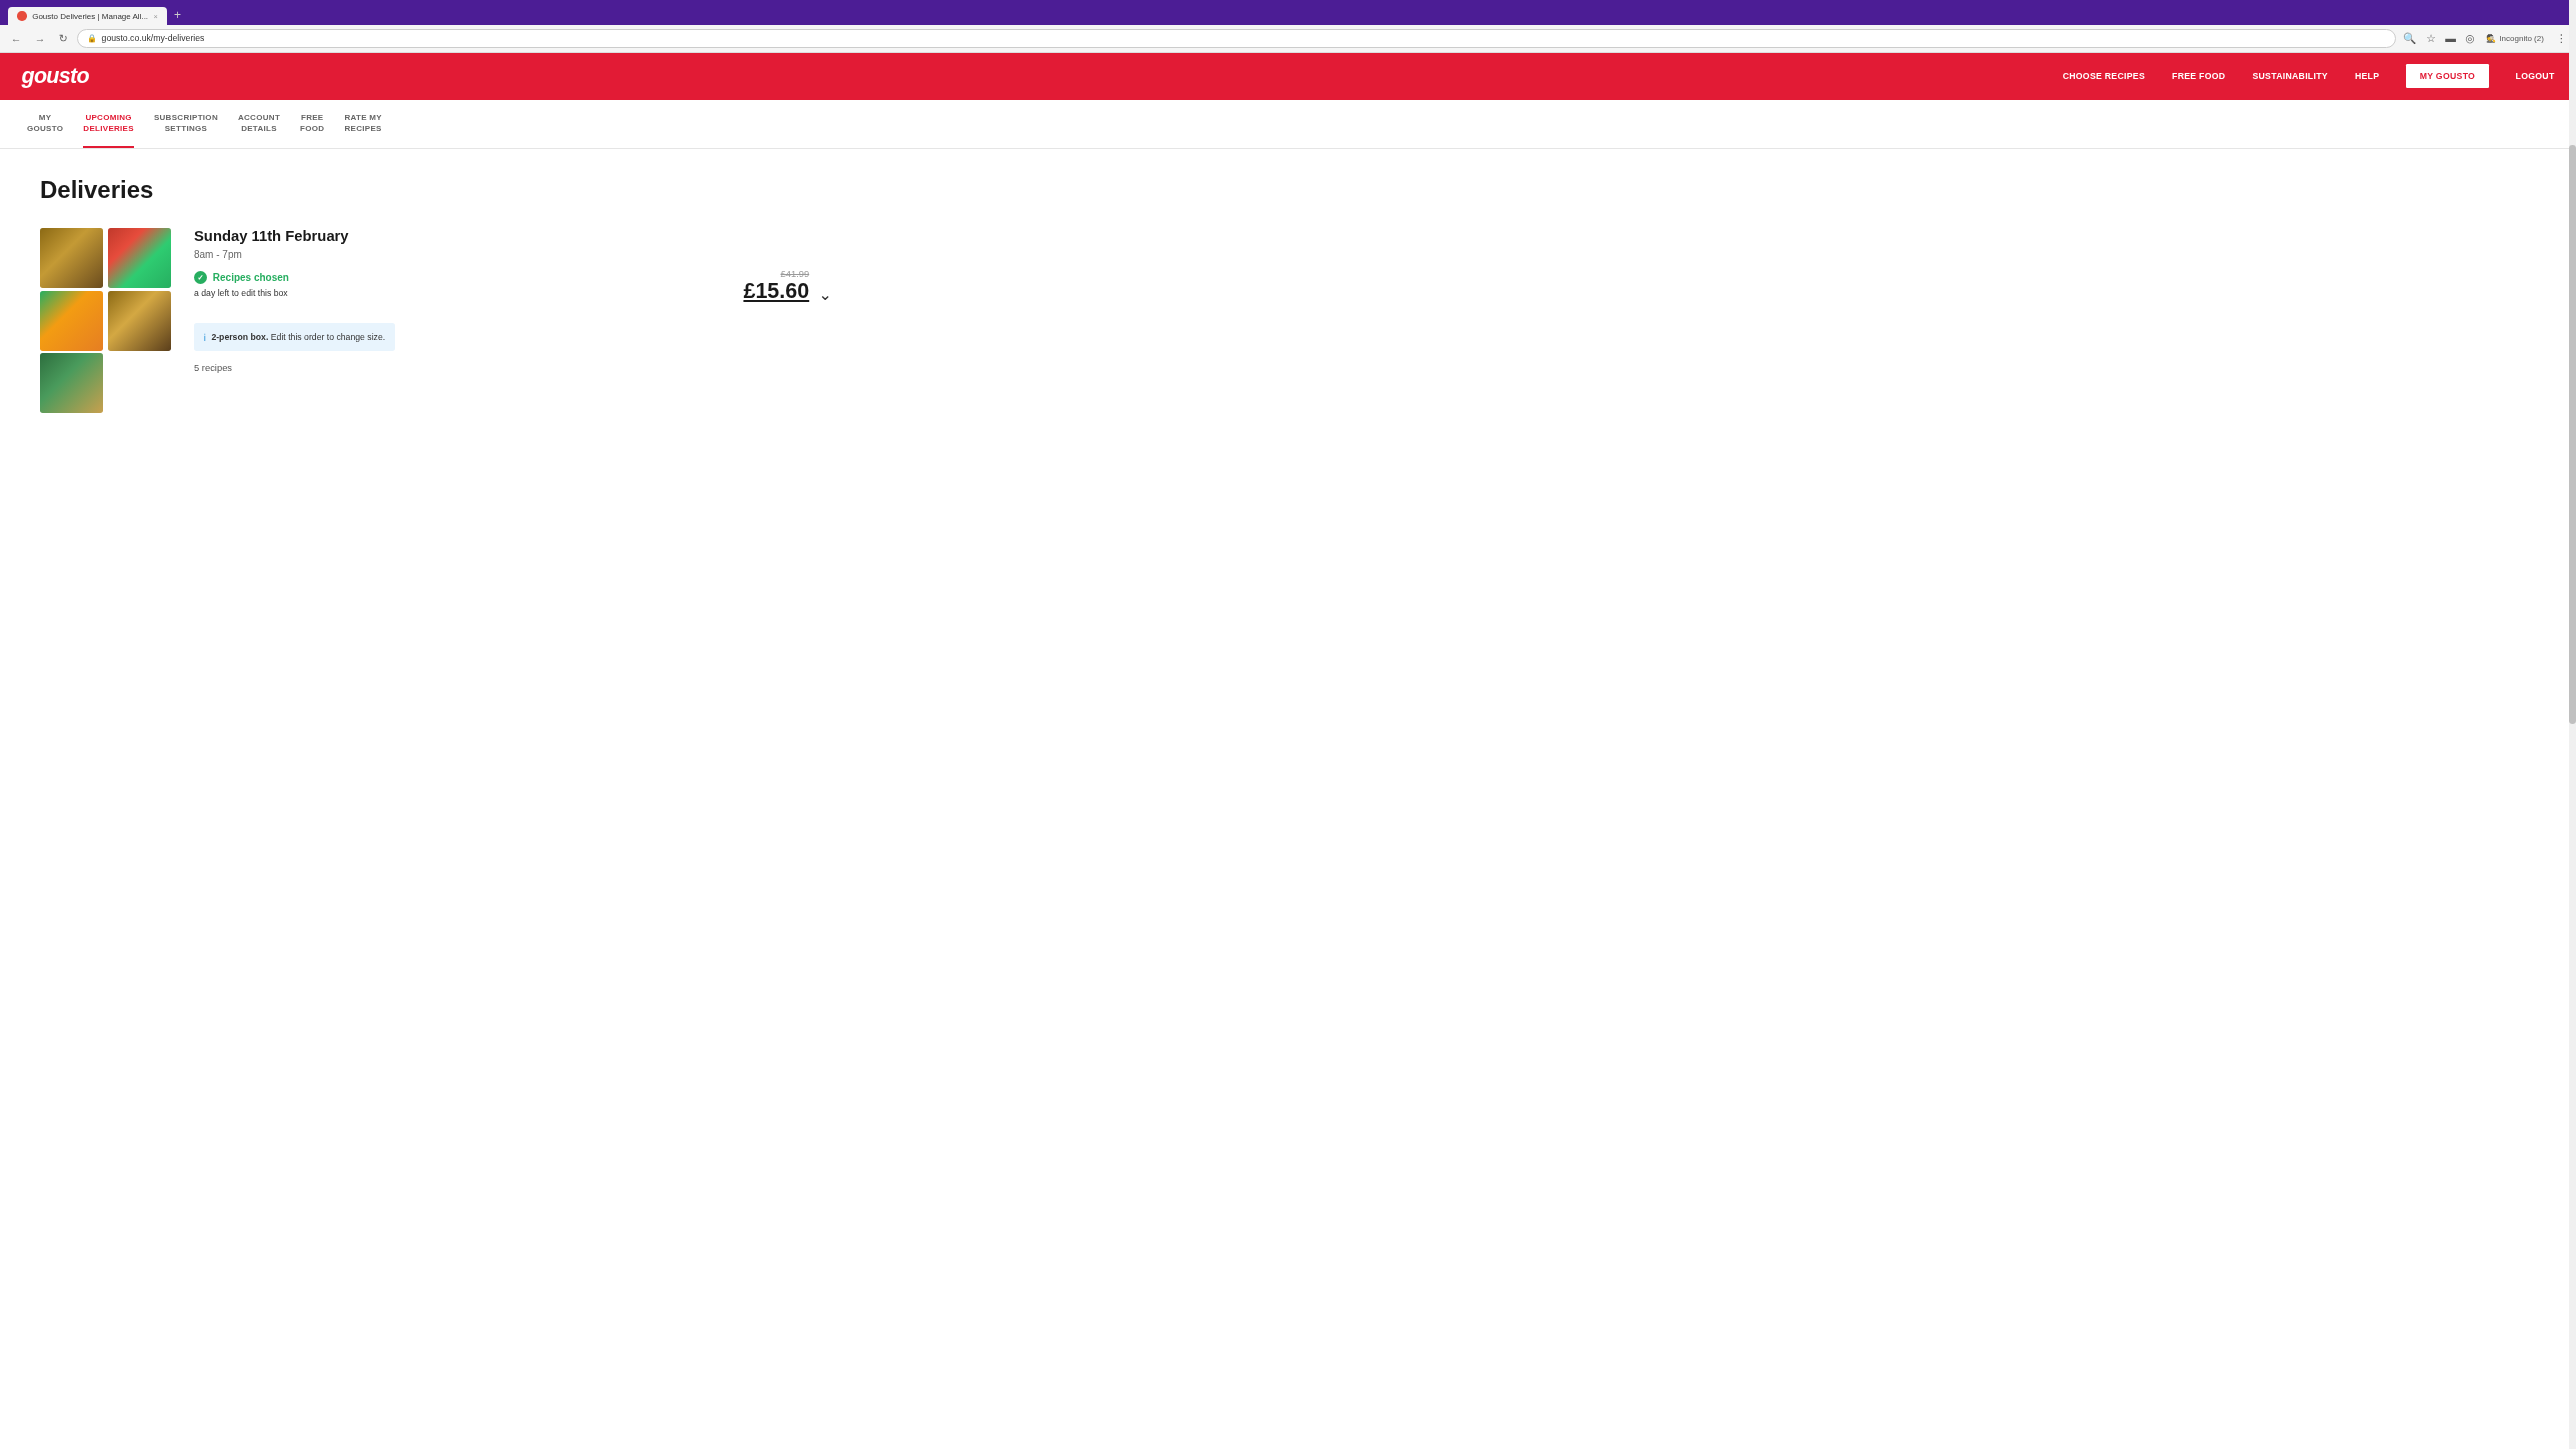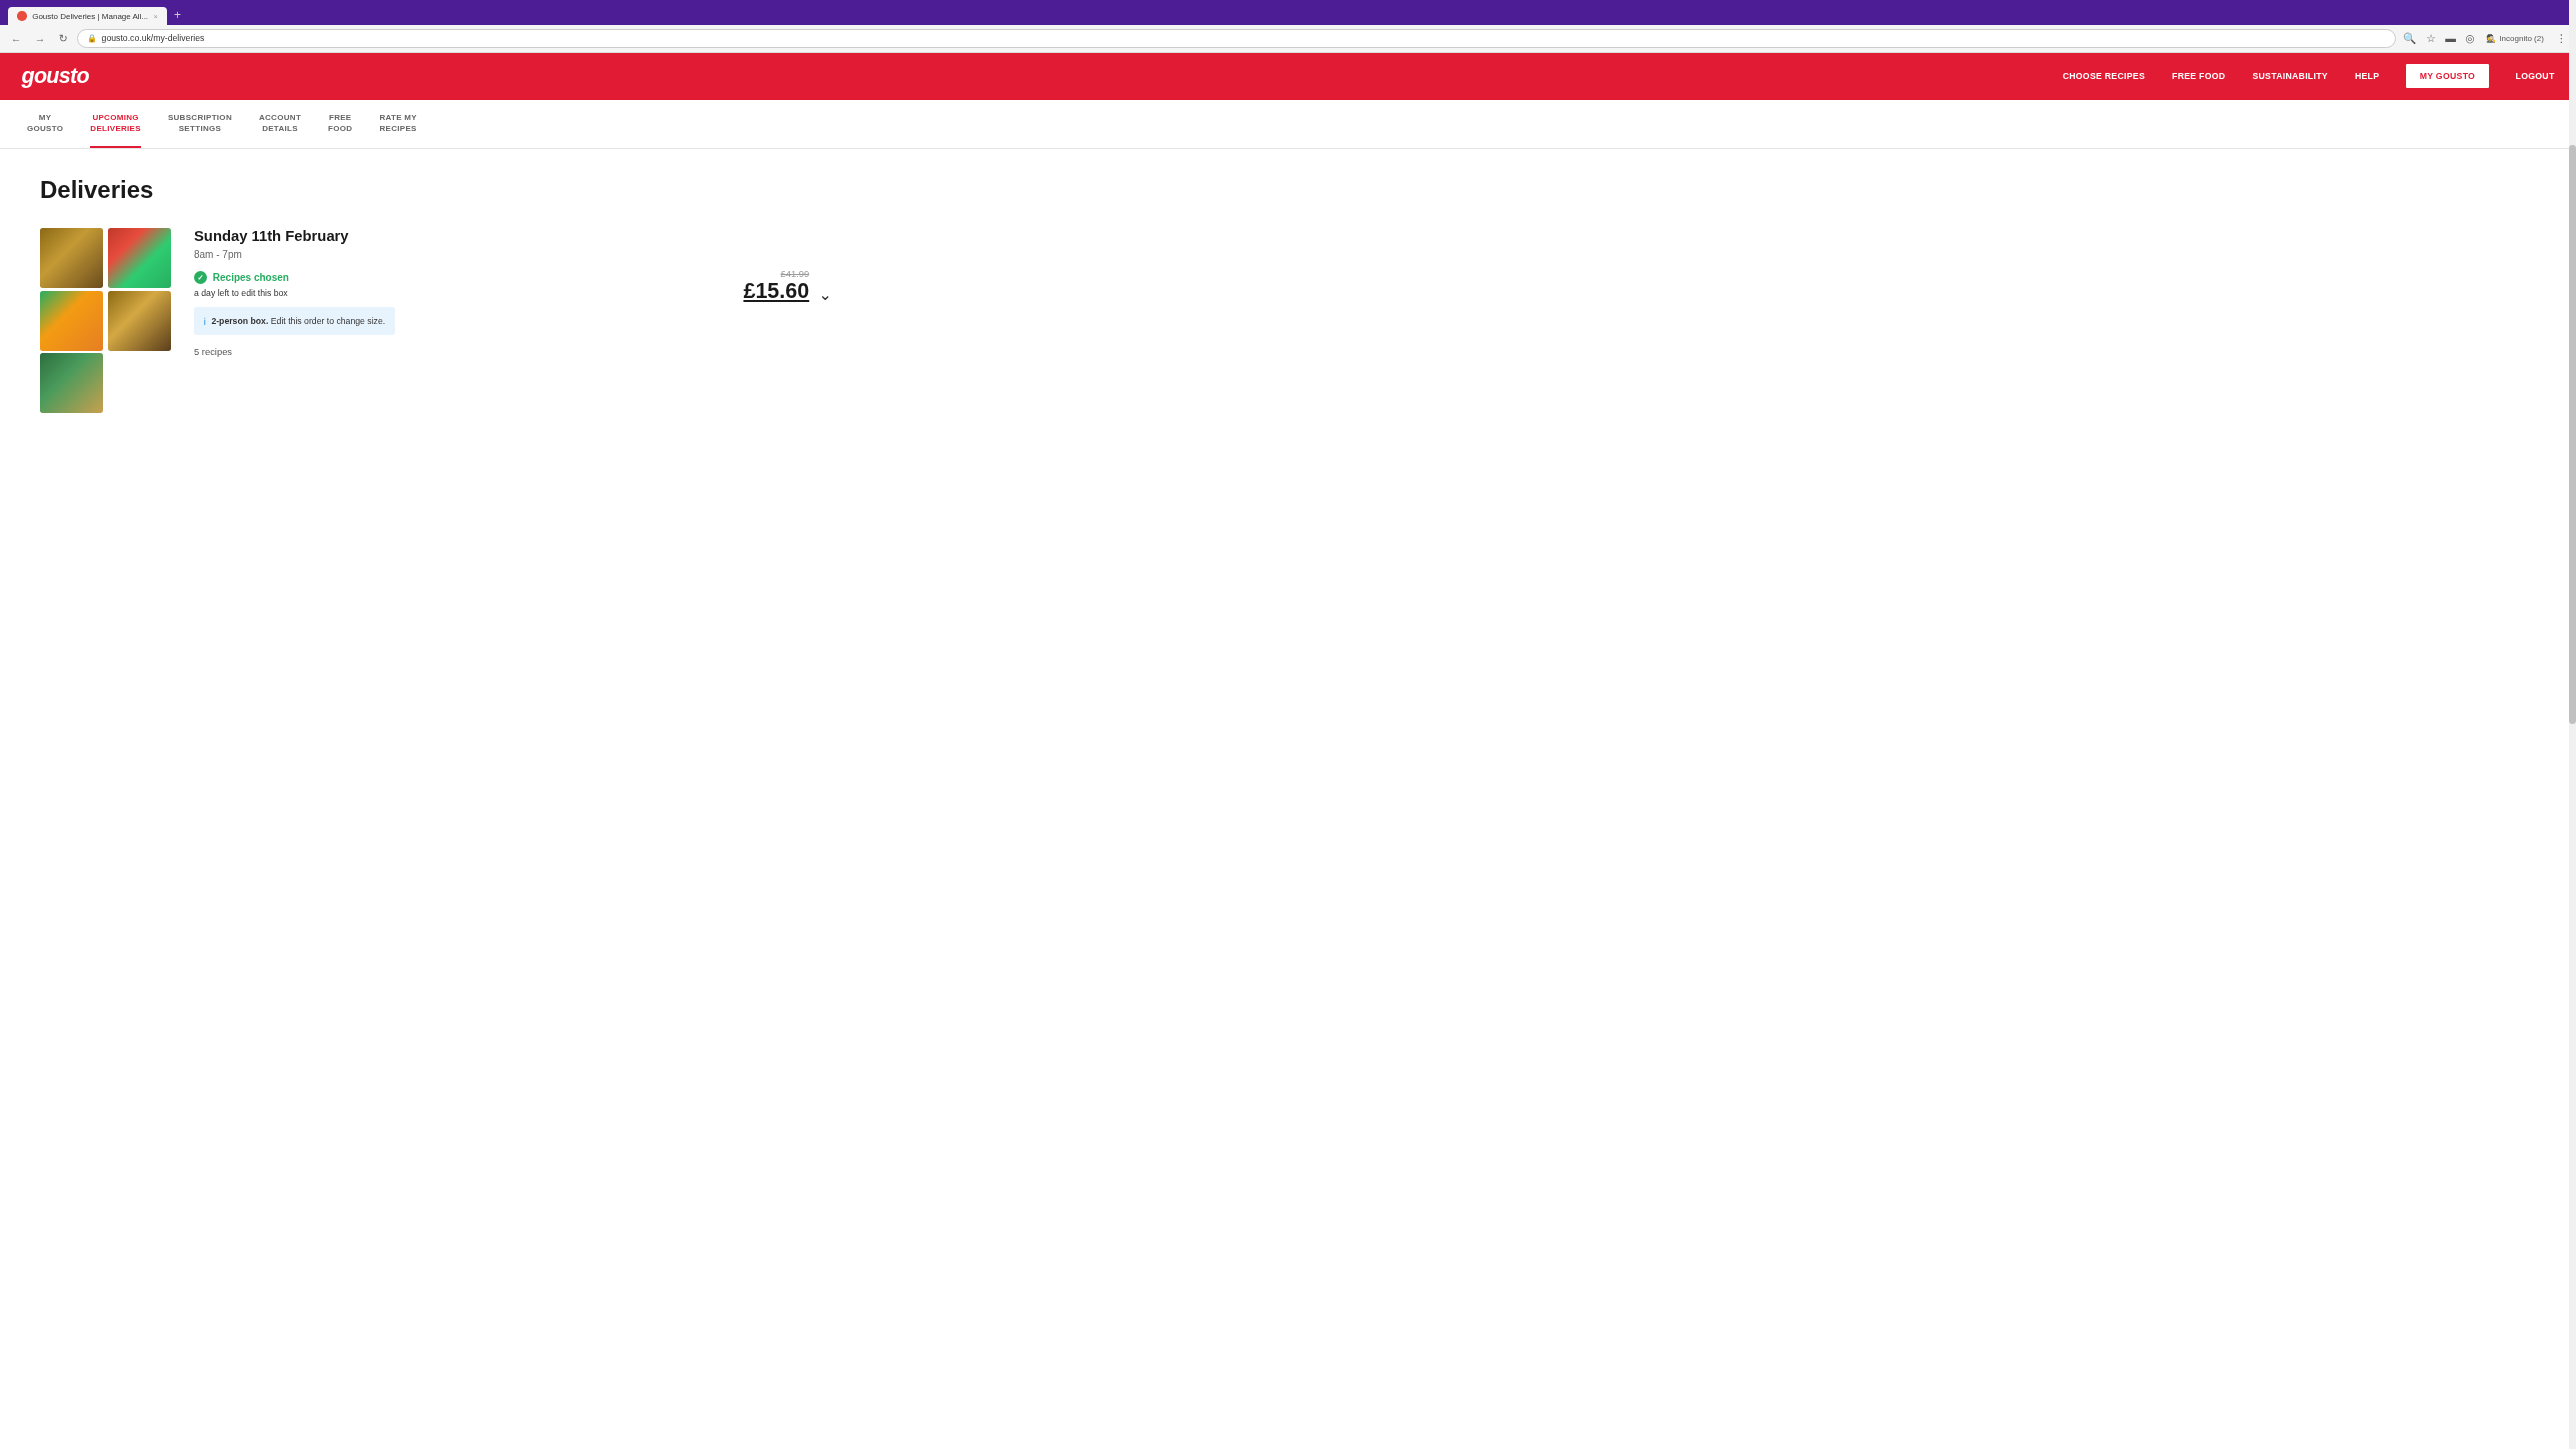--- a/index.html
+++ b/index.html
@@ -26,21 +26,21 @@
     
     .top-nav { background: #e21b35; padding: 0 21.5px; display: flex; align-items: center; height: 47px; }
     .logo { color: #fff; font-size: 21.5px; font-weight: 900; font-style: italic; letter-spacing: -0.7px; margin-right: auto; }
     .logo span { font-style: italic; }
     .top-nav-links { display: flex; align-items: center; gap: 27px; }
     .top-nav-link { color: #fff; text-decoration: none; font-size: 8.7px; font-weight: 600; letter-spacing: 0.3px; text-transform: uppercase; }
     .btn-my-gousto { background: #fff; color: #e21b35; border: none; padding: 6.7px 13.4px; font-size: 8.7px; font-weight: 700; text-transform: uppercase; letter-spacing: 0.3px; cursor: pointer; border-radius: 1.3px; }
     .btn-logout { color: #fff; background: none; border: none; font-size: 8.7px; font-weight: 600; text-transform: uppercase; letter-spacing: 0.3px; cursor: pointer; }
 
     
-    .sub-nav { border-bottom: 0.7px solid #e5e5e5; padding: 0 27px; display: flex; gap: 27px; }
+    .sub-nav { border-bottom: 0.7px solid #e5e5e5; padding: 0 27px; display: flex; gap: 20px; }
     .sub-nav-item { padding: 12px 0; font-size: 8px; font-weight: 600; text-transform: uppercase; letter-spacing: 0.3px; color: #666; cursor: pointer; border-bottom: 2px solid transparent; text-align: center; line-height: 1.4; }
     .sub-nav-item.active { color: #e21b35; border-bottom-color: #e21b35; }
 
     
     .main-content { padding: 27px 40px; max-width: 872px; }
     .page-title { font-size: 24px; font-weight: 700; color: #1a1a1a; margin-bottom: 10.7px; }
 
     .deliveries-header { display: flex; justify-content: space-between; align-items: flex-start; margin-bottom: 27px; }
     .desc-text { font-size: 9.4px; color: #555; flex: 1; }
     .btn-order-box { border: 0.7px solid #e21b35; color: #e21b35; background: #fff; padding: 8px 16px; font-size: 8.7px; font-weight: 600; cursor: pointer; border-radius: 1.3px; white-space: nowrap; margin-left: 27px; }
@@ -55,21 +55,21 @@
     .img2 { background: linear-gradient(135deg, #c0392b 0%, #e74c3c 30%, #2ecc71 60%, #27ae60 100%); }
     .img3 { background: linear-gradient(135deg, #27ae60 0%, #f39c12 40%, #e67e22 100%); }
     .img4 { background: linear-gradient(135deg, #8B6914 0%, #d4a843 40%, #5a3e1b 100%); }
     .img5 { background: linear-gradient(135deg, #2d6e3e 0%, #4a9b5c 40%, #c8a04e 100%); }
 
     .delivery-details { flex: 1; }
     .delivery-date { font-size: 14.8px; font-weight: 700; color: #1a1a1a; margin-bottom: 5.4px; }
     .delivery-time { font-size: 10px; color: #666; margin-bottom: 10.7px; }
     .recipes-chosen { display: flex; align-items: center; gap: 5.4px; color: #27ae60; font-size: 10px; font-weight: 600; margin-bottom: 4px; }
     .check-circle { width: 13.4px; height: 13.4px; background: #27ae60; border-radius: 50%; color: #fff; display: flex; align-items: center; justify-content: center; font-size: 7.4px; flex-shrink: 0; }
-    .edit-note { font-size: 8.7px; color: #333; margin-bottom: 9px; }
+    .edit-note { font-size: 8.7px; color: #333; margin-bottom: 25px; }
     .info-box { display: inline-flex; align-items: center; gap: 5.4px; background: #e8f4fd; border-radius: 2.7px; padding: 6.7px 9.4px; font-size: 8.7px; color: #333; margin-bottom: 10.7px; }
     .info-icon { color: #3498db; font-size: 10px; flex-shrink: 0; }
     .recipes-count { font-size: 9.4px; color: #555; }
 
     .delivery-price { text-align: right; flex-shrink: 0; display: flex; align-items: flex-end; gap: 9.4px; padding-top: 40px; }
     .original-price { font-size: 9.4px; color: #999; text-decoration: line-through; }
     .current-price { font-size: 21.5px; font-weight: 700; color: #1a1a1a; text-decoration: underline; }
     .chevron-down { font-size: 16px; color: #333; cursor: pointer; }
 
     .price-stack { text-align: right; }

